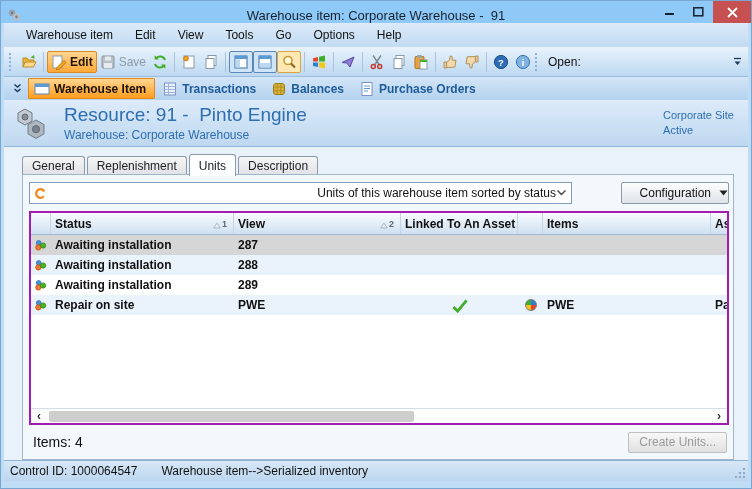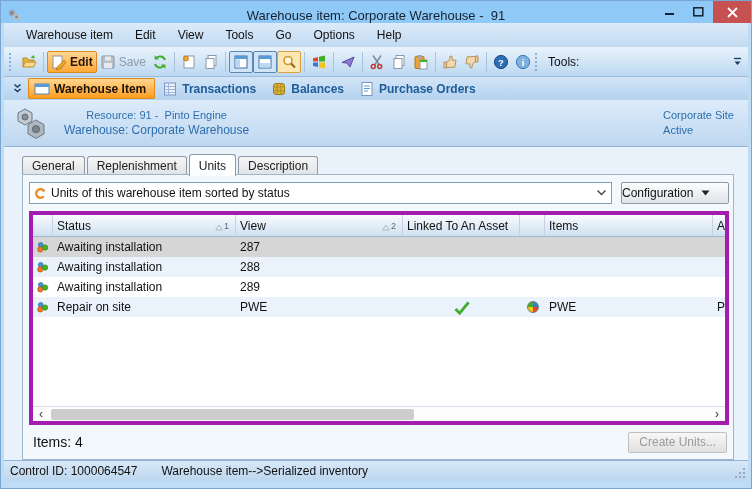--- a/index.html
+++ b/index.html
@@ -44,42 +44,42 @@
   .nav-chevrons { width:18px; display:flex; justify-content:center; }
   .nav-item { display:flex; align-items:center; gap:4px; padding:2px 8px 2px 5px; height:21px; }
   .nav-item .nlabel { font-size:12px; font-weight:bold; color:#1E5C99; white-space:nowrap; }
   .nav-item.selected { background:linear-gradient(#FFD691,#FF9D1D); border:1px solid #E08A1A; border-radius:1px; }
   .nav-item.selected .nlabel { color:#1A1206; }
 
   
   .banner { height:47px; margin:0 3px; background:linear-gradient(#DDEBFA,#BED8F0); border-bottom:1px solid #8FB4D8;
             display:flex; align-items:center; padding:0 14px 0 10px; flex:0 0 auto; }
   .banner-icon { width:36px; height:36px; margin-right:14px; }
-  .banner-title { font-size:11px; color:#2E6EB0; white-space:pre;text-align:center; }
+  .banner-title { font-size:19px; color:#2E6EB0; white-space:pre; }
   .banner-sub { font-size:12px; color:#2E6EB0; margin-top:2px; }
   .banner-right { margin-left:auto; font-size:11px; color:#2E6EB0; line-height:15px; }
 
   
   .content { flex:1 1 auto; margin:0 3px; background:#E9F1FA; padding:8px 14px 0 18px; display:flex; flex-direction:column; min-height:0; }
   .tabs { display:flex; align-items:center; height:20px; flex:0 0 auto; }
   .tab { font-size:12px; color:#222; background:linear-gradient(#F6F6F6,#DFE2E6); border:1px solid #8E9AA5; border-bottom:none;
          border-radius:3px 3px 0 0; padding:2px 9px 2px 9px; margin-right:2px; height:19px; }
   .tab.active { background:#FDFEFF; height:22px; padding-top:4px; position:relative; z-index:2; font-weight:normal; }
   .panel { flex:1 1 auto; border:1px solid #9DB4CB; background:#F3F8FD; margin-top:-1px; padding:7px 4px 0 6px;
            display:flex; flex-direction:column; min-height:0; position:relative; z-index:1; }
 
   
   .combo-row { display:flex; align-items:center; gap:9px; flex:0 0 auto; margin-bottom:7px; }
   .combo { flex:1 1 auto; height:22px; background:#fff; border:1px solid #7F9DB9; display:flex; align-items:center; padding:0 4px; }
-  .combo-text { font-size:12px; color:#111; margin-left:4px; flex:1; white-space:nowrap; overflow:hidden; }
+  .combo-text { font-size:12px; color:#111; margin-left:4px; flex:1; white-space:nowrap; overflow:hidden;text-align:right; }
   .config-btn { width:108px; height:22px; border:1px solid #8A9AA8; background:linear-gradient(#FDFDFD,#DFE4EA);
-                display:flex; align-items:center; justify-content:flex-start; gap:8px; font-size:12px; color:#111; border-radius:2px; }
-
-  
-  .table { flex:1 1 auto; border:4px solid #a21caf; background:#ef4444; display:flex; flex-direction:column; min-height:0; }
+                display:flex; align-items:center; justify-content:flex-end; gap:8px; font-size:12px; color:#111; border-radius:2px;margin-left:40px; }
+
+  
+  .table { flex:1 1 auto; border:2px solid #a21caf; background:#ef4444; display:flex; flex-direction:column; min-height:0;font-weight:bold; }
   .t-header { height:22px; background:linear-gradient(#F8FBFE,#CFE0F1); border-bottom:1px solid #A0B8D0; display:flex; flex:0 0 auto; }
   .hcell { display:flex; align-items:center; font-size:12px; color:#111; padding:0 4px; border-right:1px solid #C5D3E2; overflow:hidden; white-space:nowrap; }
   .sort { margin-left:auto; display:flex; align-items:flex-end; gap:1px; padding-right:2px; }
   .sort-num { font-size:9px; color:#5A6A7A; }
   .col-icon { width:20px; flex:0 0 auto; }
   .col-status { width:183px; flex:0 0 auto; }
   .col-unit { width:167px; flex:0 0 auto; }
   .col-linked { width:117px; flex:0 0 auto; }
   .col-mini { width:25px; flex:0 0 auto; }
   .col-asset { width:168px; flex:0 0 auto; }
@@ -280,21 +280,21 @@
         <text x="8" y="11.6" font-size="9.5" font-weight="bold" fill="#fff" text-anchor="middle">?</text>
       </svg>
     </span>
     <span class="tbtn">
       <svg class="ic" viewBox="0 0 16 16">
         <circle cx="8" cy="8" r="6.6" fill="#7FB2E0" stroke="#3A76B4"></circle>
         <text x="8" y="11.6" font-size="9.5" font-weight="bold" fill="#fff" text-anchor="middle">i</text>
       </svg>
     </span>
     <span class="grip"></span>
-    <span class="open-label">Tools:</span>
+    <span class="open-label">Open:</span>
     <span class="overflow-btn">
       <svg class="ic-sm" viewBox="0 0 13 13">
         <path d="M3 3.5h7" stroke="#1A3C64" stroke-width="1.3"></path>
         <path d="M3.5 6.5h6L6.5 10z" fill="#1A3C64"></path>
       </svg>
     </span>
   </div>
 
   <div class="navbar">
     <span class="nav-chevrons">

